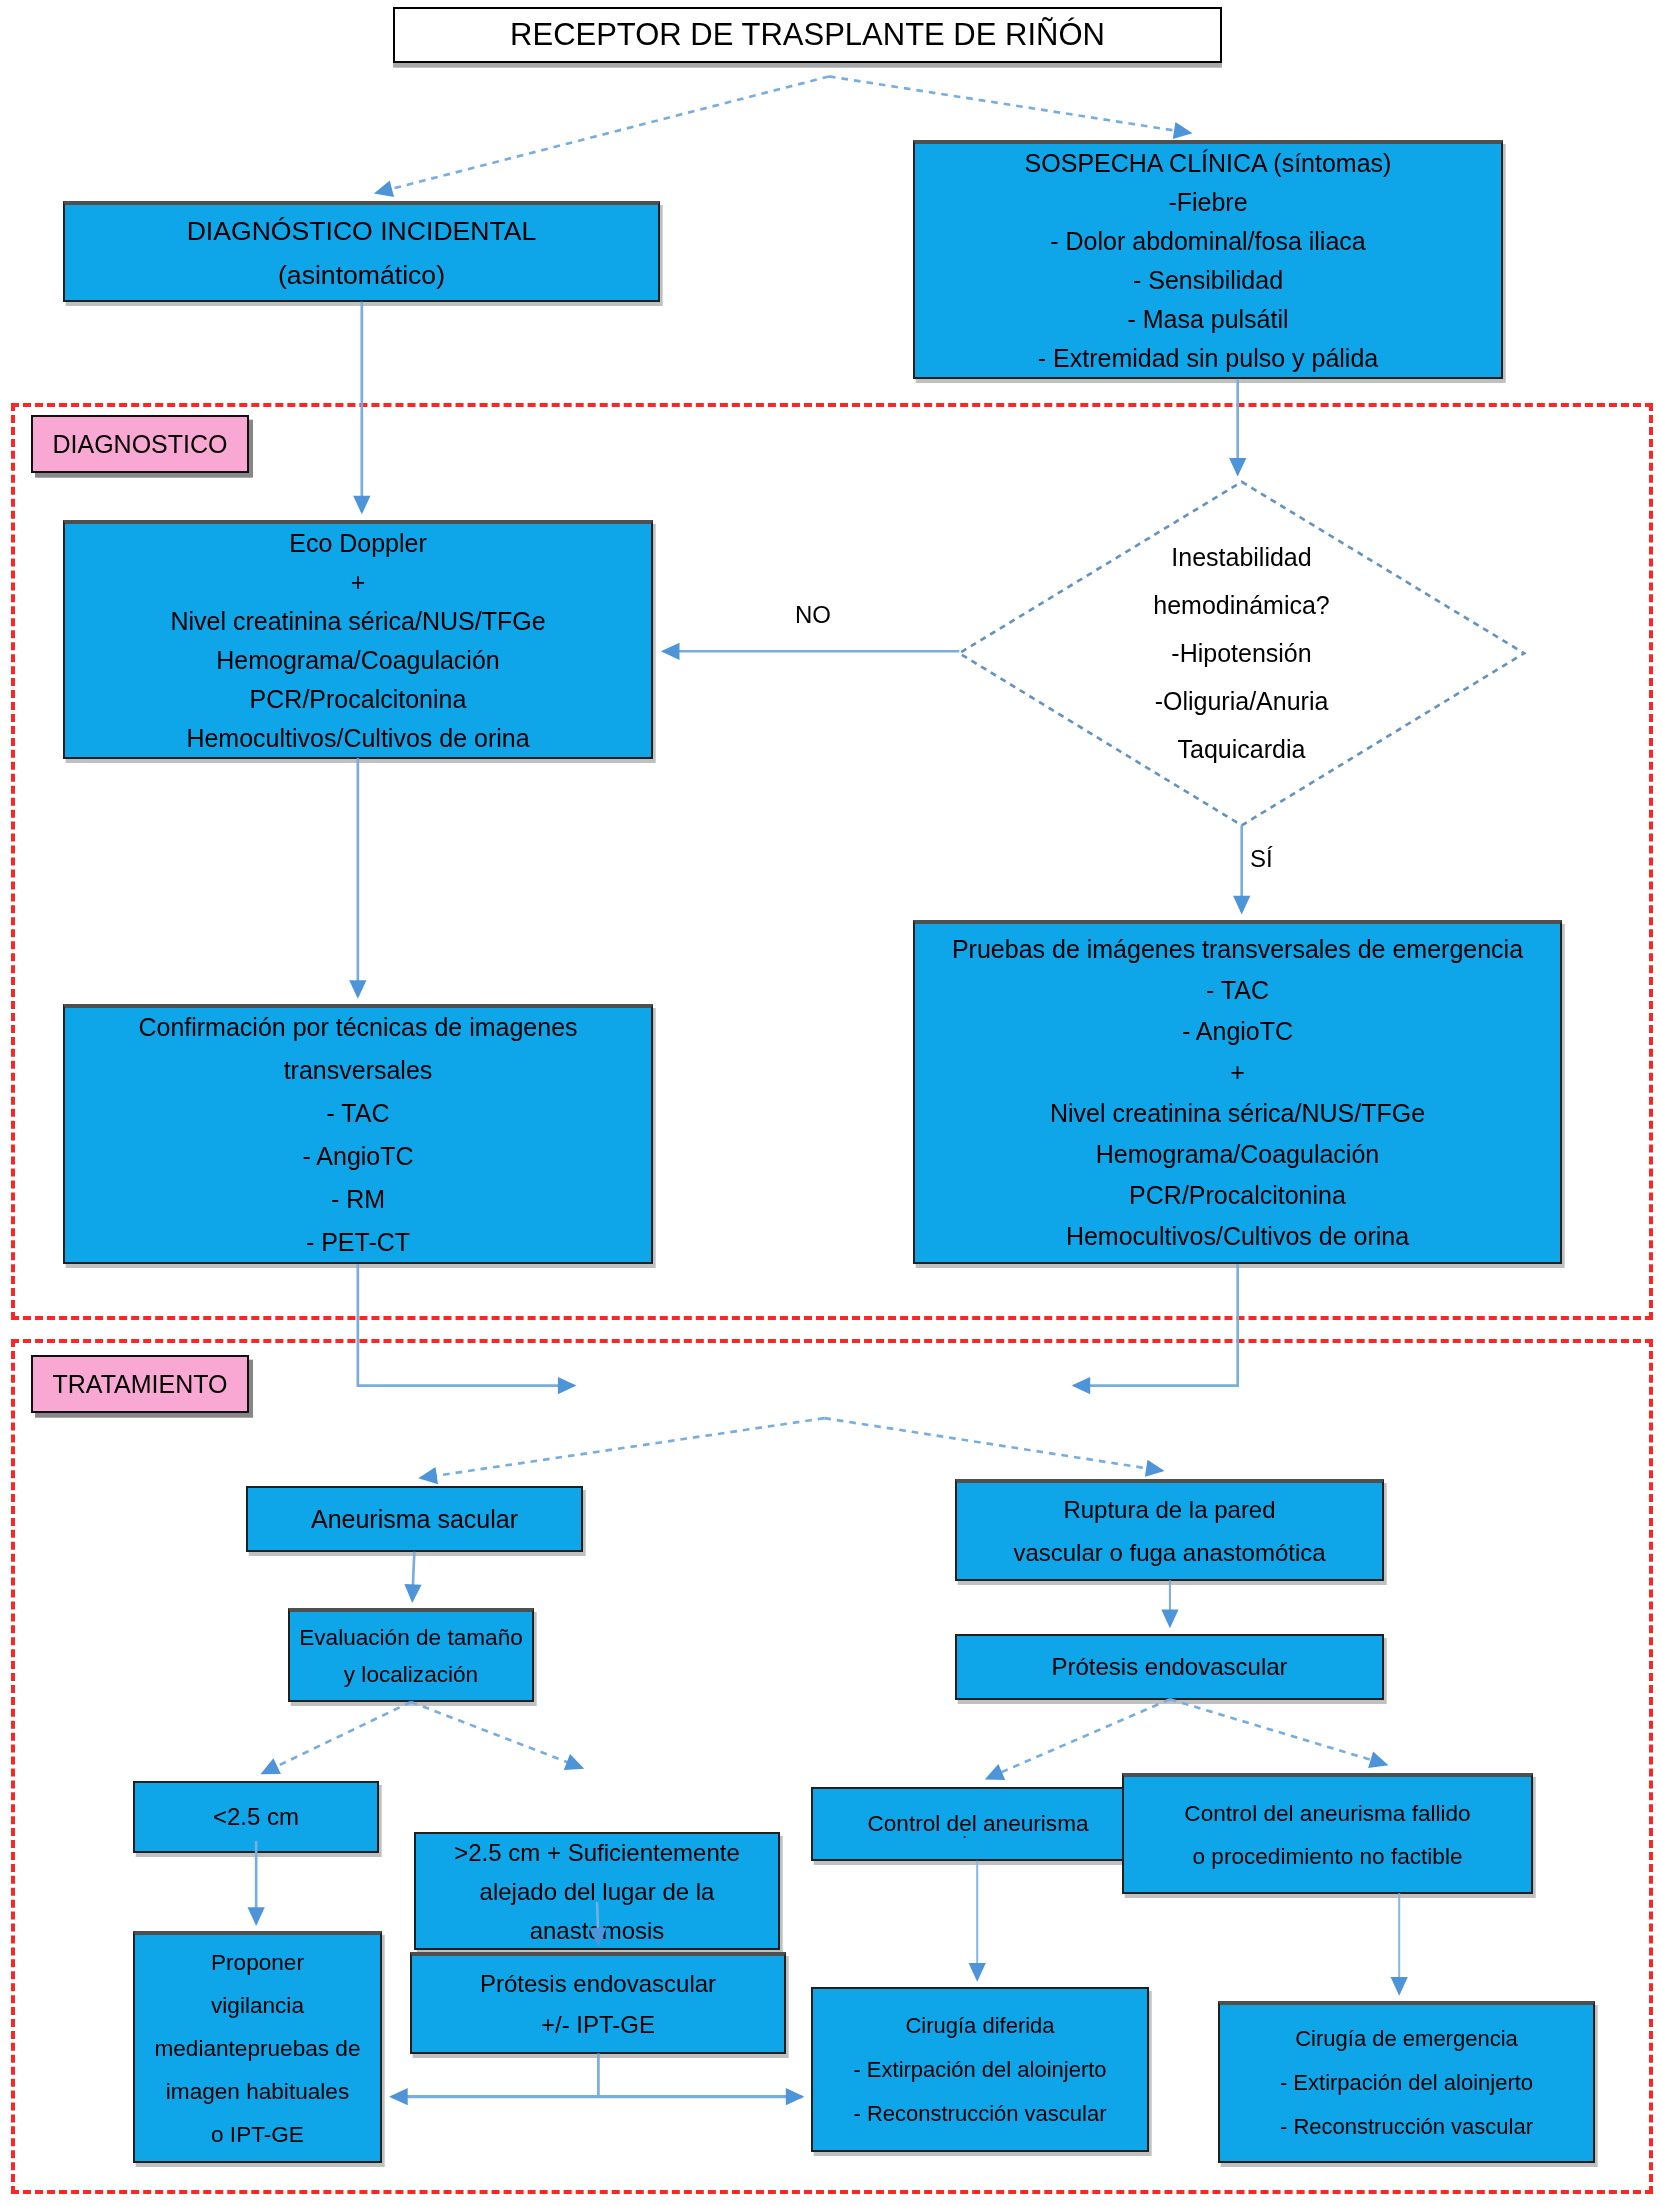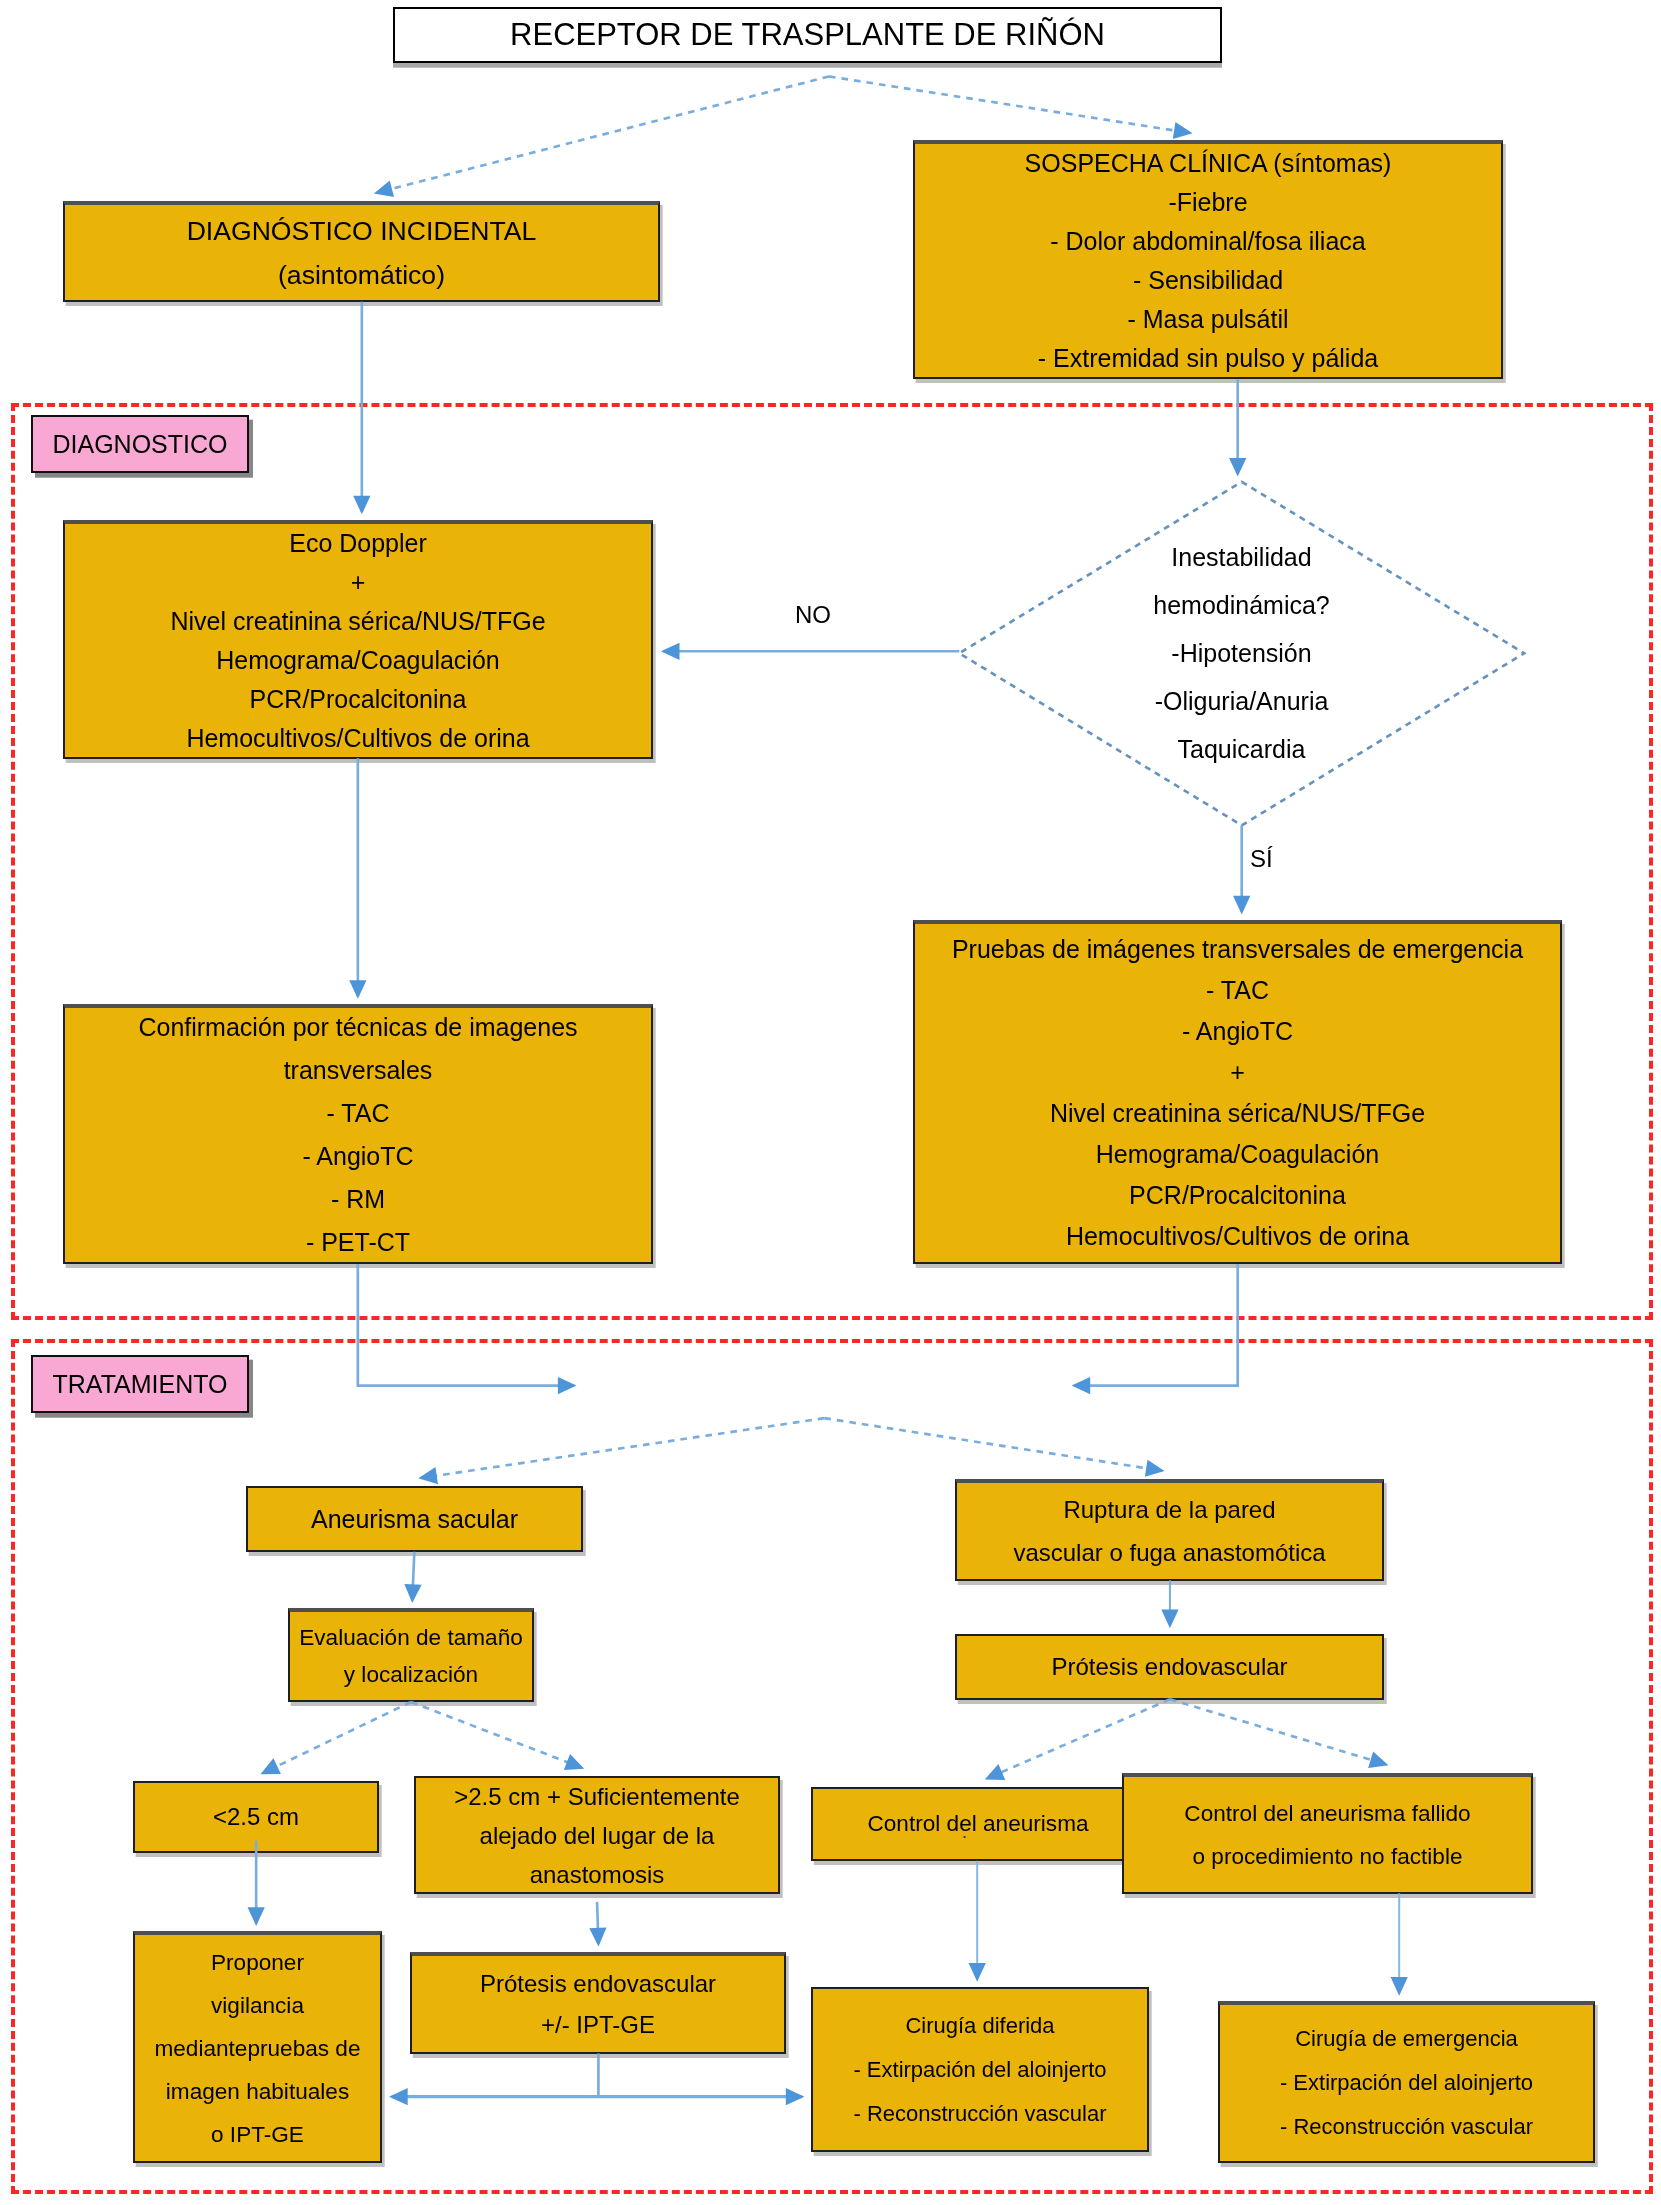--- a/index.html
+++ b/index.html
@@ -1,19 +1,19 @@
 <!DOCTYPE html>
 <html style="font-size:10.6px"><head>
 <meta charset="utf-8">
 <style>
   html,body{margin:0;padding:0;background:#ffffff;}
   #canvas{position:relative;width:1662px;height:2205px;background:#ffffff;
           font-family:"Liberation Sans","DejaVu Sans",sans-serif;color:#000;overflow:hidden;}
 
-  .node{position:absolute;background:#eab308;border:2px solid #1f1f1f;border-top:4px solid #4f4f4f;
+  .node{position:absolute;background:#0ea5e9;border:2px solid #1f1f1f;border-top:4px solid #4f4f4f;
         box-shadow:2.7px 4px 0 rgba(115,115,115,.45);box-sizing:border-box;
         display:flex;align-items:center;justify-content:center;text-align:center;
         white-space:pre-line;font-size:25px;line-height:40px;}
   .plainTop{border-top:2px solid #1f1f1f;}
 
   .title-box{position:absolute;background:#fff;border:2px solid #000;box-shadow:0 4.7px 0 rgba(110,110,110,.6);
         box-sizing:border-box;display:flex;align-items:center;justify-content:center;font-size:31px;}
 
   .section-label{position:absolute;background:#f9a8d4;border:2px solid #101010;
         box-shadow:4px 4.7px 0 rgba(95,95,95,.75);box-sizing:border-box;
@@ -91,21 +91,21 @@
   <div class="node fs36 lh64" style="left:955px;top:1479px;width:429px;height:102px;">Ruptura de la pared
 vascular o fuga anastomótica</div>
 
   <div class="node fs34 lh56" style="left:288px;top:1608px;width:246px;height:94px;">Evaluación de tamaño
 y localización</div>
 
   <div class="node fs36 plainTop" style="left:955px;top:1634px;width:429px;height:66px;">Prótesis endovascular</div>
 
   <div class="node fs36 plainTop" style="left:133px;top:1781px;width:246px;height:72px;">&lt;2.5 cm</div>
 
-  <div class="node fs36 lh58 plainTop" style="left:414px;top:1776px;width:366px;height:118px;">&gt;2.5 cm + Suficientemente
+  <div class="node fs36 lh58 plainTop" style="left:414px;top:1832px;width:366px;height:118px;">&gt;2.5 cm + Suficientemente
 alejado del lugar de la
 anastomosis</div>
 
   <div class="node fs34 plainTop" style="left:811px;top:1787px;width:334px;height:74px;">Control del aneurisma</div>
 
   <div class="node fs34 lh64" style="left:1122px;top:1773px;width:411px;height:121px;">Control del aneurisma fallido
 o procedimiento no factible</div>
 
   <div class="node fs34 lh64" style="left:133px;top:1931px;width:249px;height:232px;">Proponer
 vigilancia

